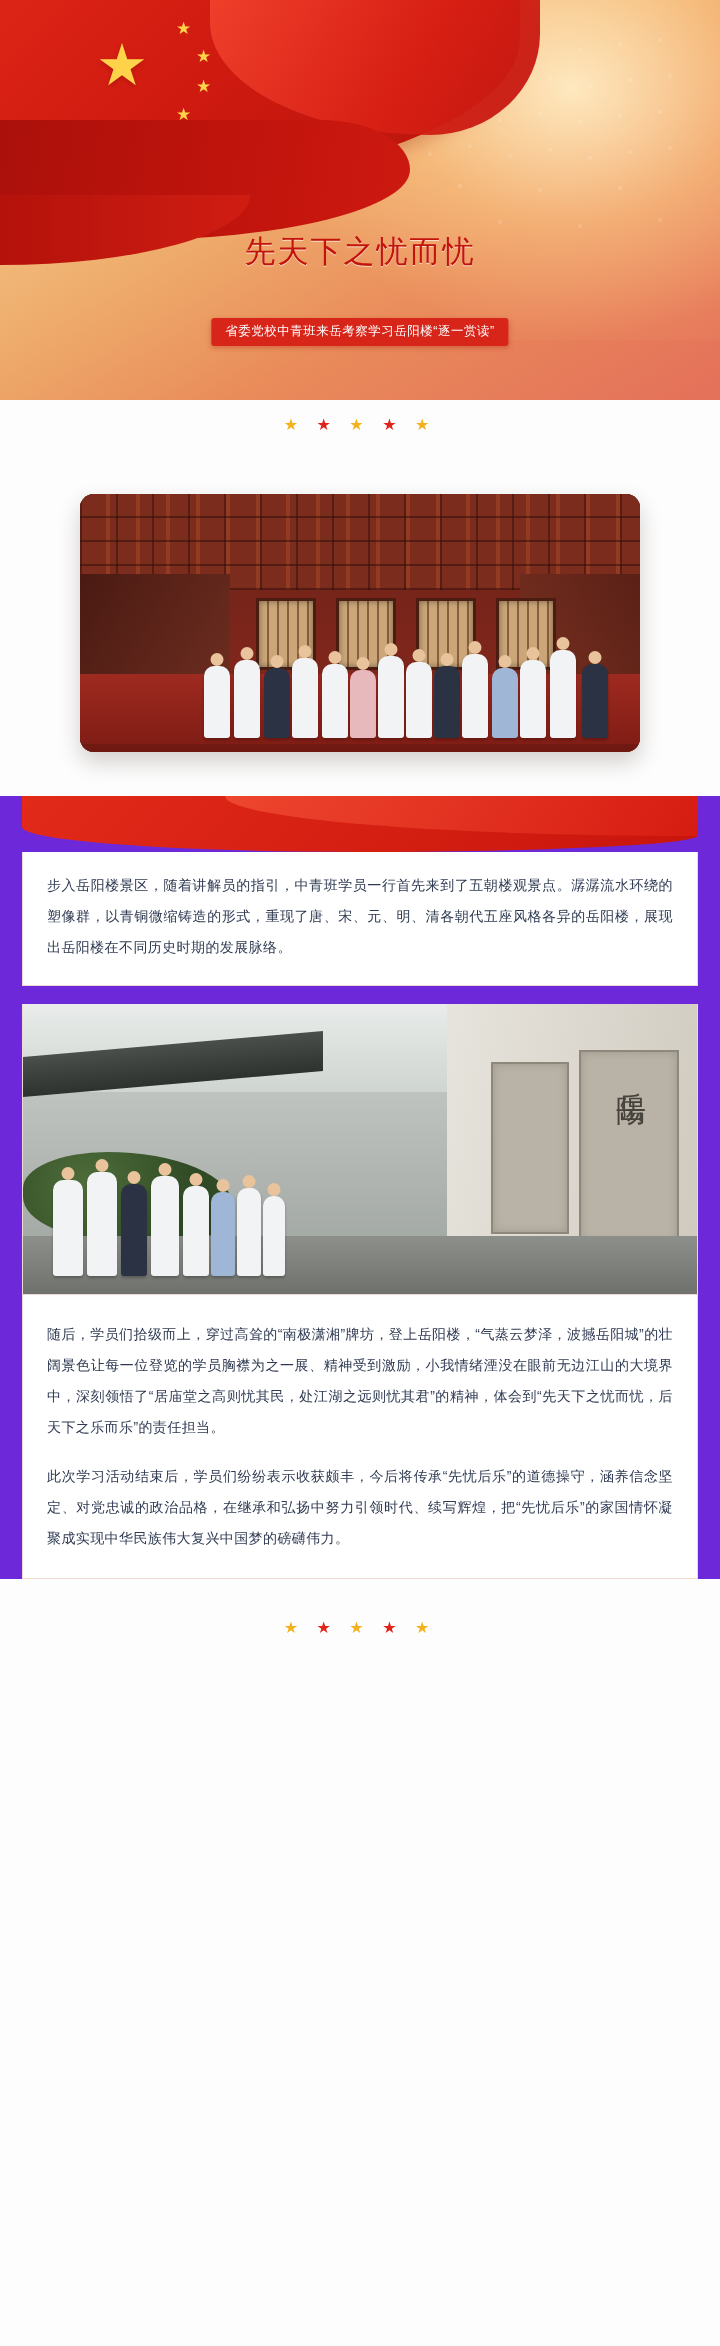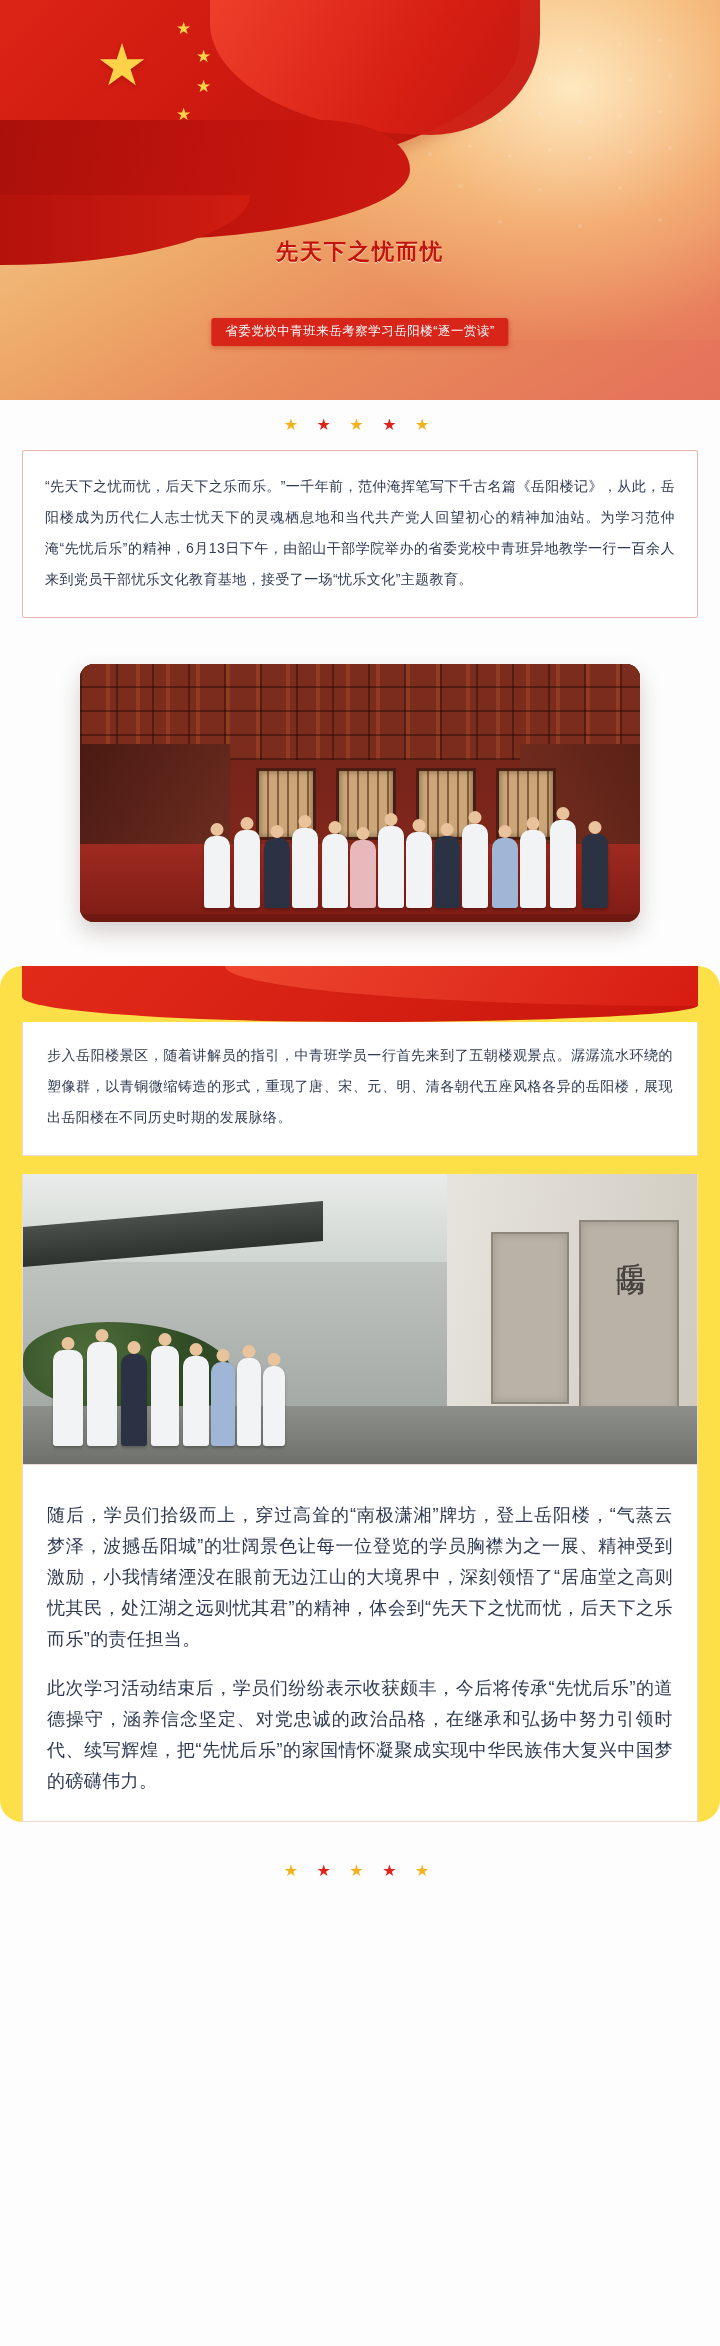--- a/index.html
+++ b/index.html
@@ -107,22 +107,22 @@
 
   .hero-title {
     position: absolute;
     left: 0;
     right: 0;
     top: 232px;
     text-align: center;
   }
   .hero-title .line {
     color: #c3140c;
-    font-size: 22px;
-    font-weight: bold;
+    font-size: 31px;
+    font-weight: normal;
     letter-spacing: 2px;
     line-height: 40px;
     text-shadow: 0 1px 0 rgba(255,255,255,0.6);
   }
   .hero-sub {
     position: absolute;
     left: 50%;
     transform: translateX(-50%);
     top: 318px;
     background: #d8251a;
@@ -256,22 +256,21 @@
     position: absolute;
     left: 0; right: 0; bottom: 0;
     height: 8px;
     background: rgba(0,0,0,0.12);
   }
 
   
   .wave-section {
     margin-top: 44px;
     position: relative;
-    background: #fde047;
-    border-radius: 22px;
+    background: #6d28d9;
   }
   .wave-top {
     position: relative;
     height: 56px;
     margin: 0 22px;
     overflow: hidden;
   }
   .wave-red {
     position: absolute;
     left: 0; right: 0; top: 0;
@@ -366,23 +365,23 @@
 
   .photo2-after {
     margin: 0 22px;
     border-left: 1px solid #eed9d4;
     border-right: 1px solid #eed9d4;
     border-bottom: 1px solid #eed9d4;
     padding: 20px 24px 24px;
     background: #fff;
   }
   .photo2-after p {
-    margin: 15px 0 18px;
+    margin: 4px 0 18px;
     color: #2f3a52;
-    font-size: 18px;
+    font-size: 14px;
     line-height: 31px;
     text-align: justify;
     letter-spacing: 0.4px;
   }
   .photo2-after p:last-child { margin-bottom: 0; }
 
   .footer-stars {
     padding: 40px 0 36px;
   }
 </style>
@@ -459,23 +458,20 @@
   </div>
 
   <div class="star-row">
     <span class="s-gold">★</span>
     <span class="s-red">★</span>
     <span class="s-gold">★</span>
     <span class="s-red">★</span>
     <span class="s-gold">★</span>
   </div>
 
-  <div class="quote-card">
-    <p>“先天下之忧而忧，后天下之乐而乐。”一千年前，范仲淹挥笔写下千古名篇《岳阳楼记》，从此，岳阳楼成为历代仁人志士忧天下的灵魂栖息地和当代共产党人回望初心的精神加油站。为学习范仲淹“先忧后乐”的精神，6月13日下午，由韶山干部学院举办的省委党校中青班异地教学一行一百余人来到党员干部忧乐文化教育基地，接受了一场“忧乐文化”主题教育。</p>
-  </div>
 
   <div class="photo-block">
     <div class="photo-frame">
       <div class="photo1">
         <div class="ceiling"></div>
         <div class="ceiling-grid"></div>
         <div class="wall-left"></div>
         <div class="wall-right"></div>
         <div class="window w1"></div>
         <div class="window w2"></div>

